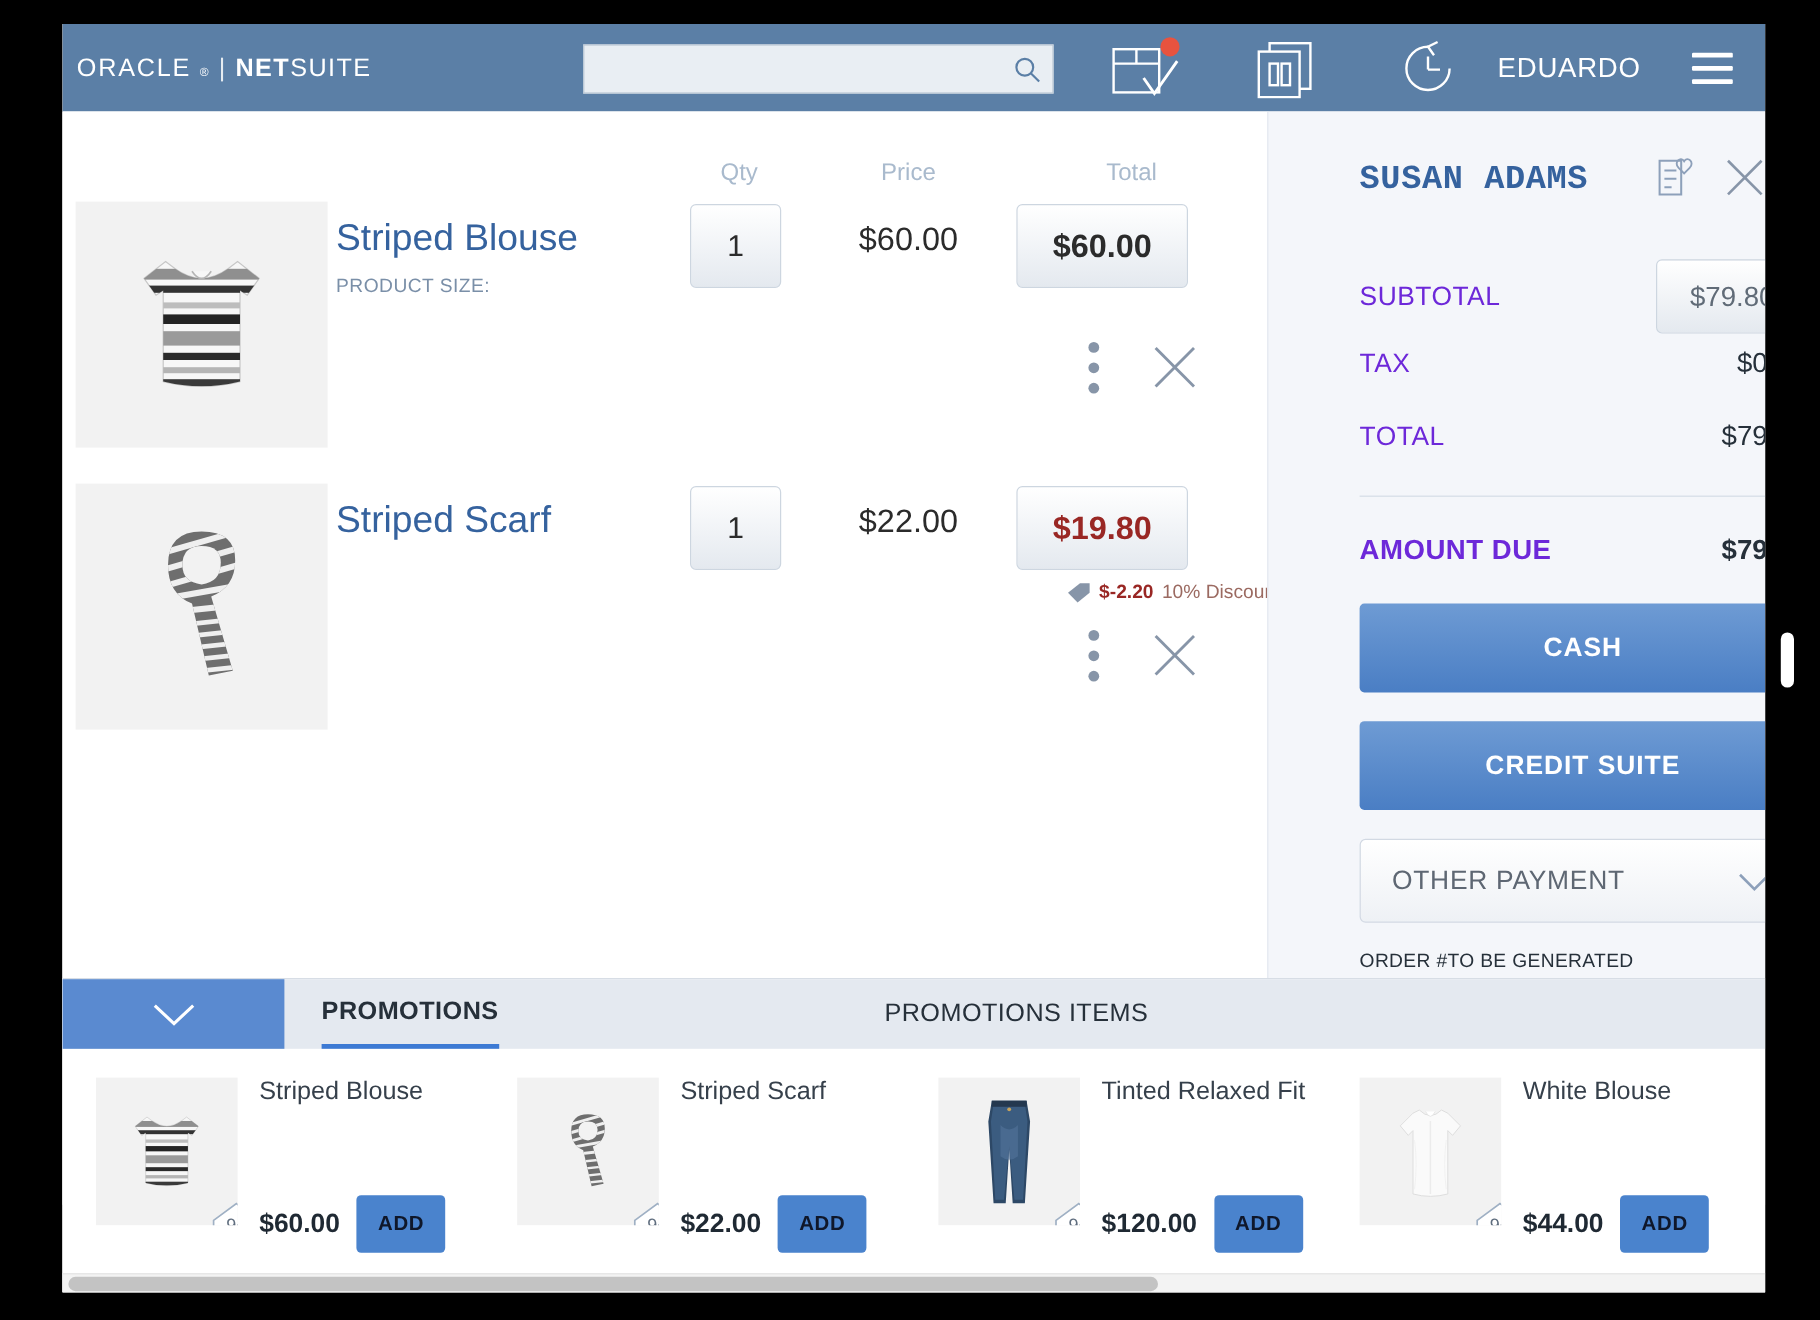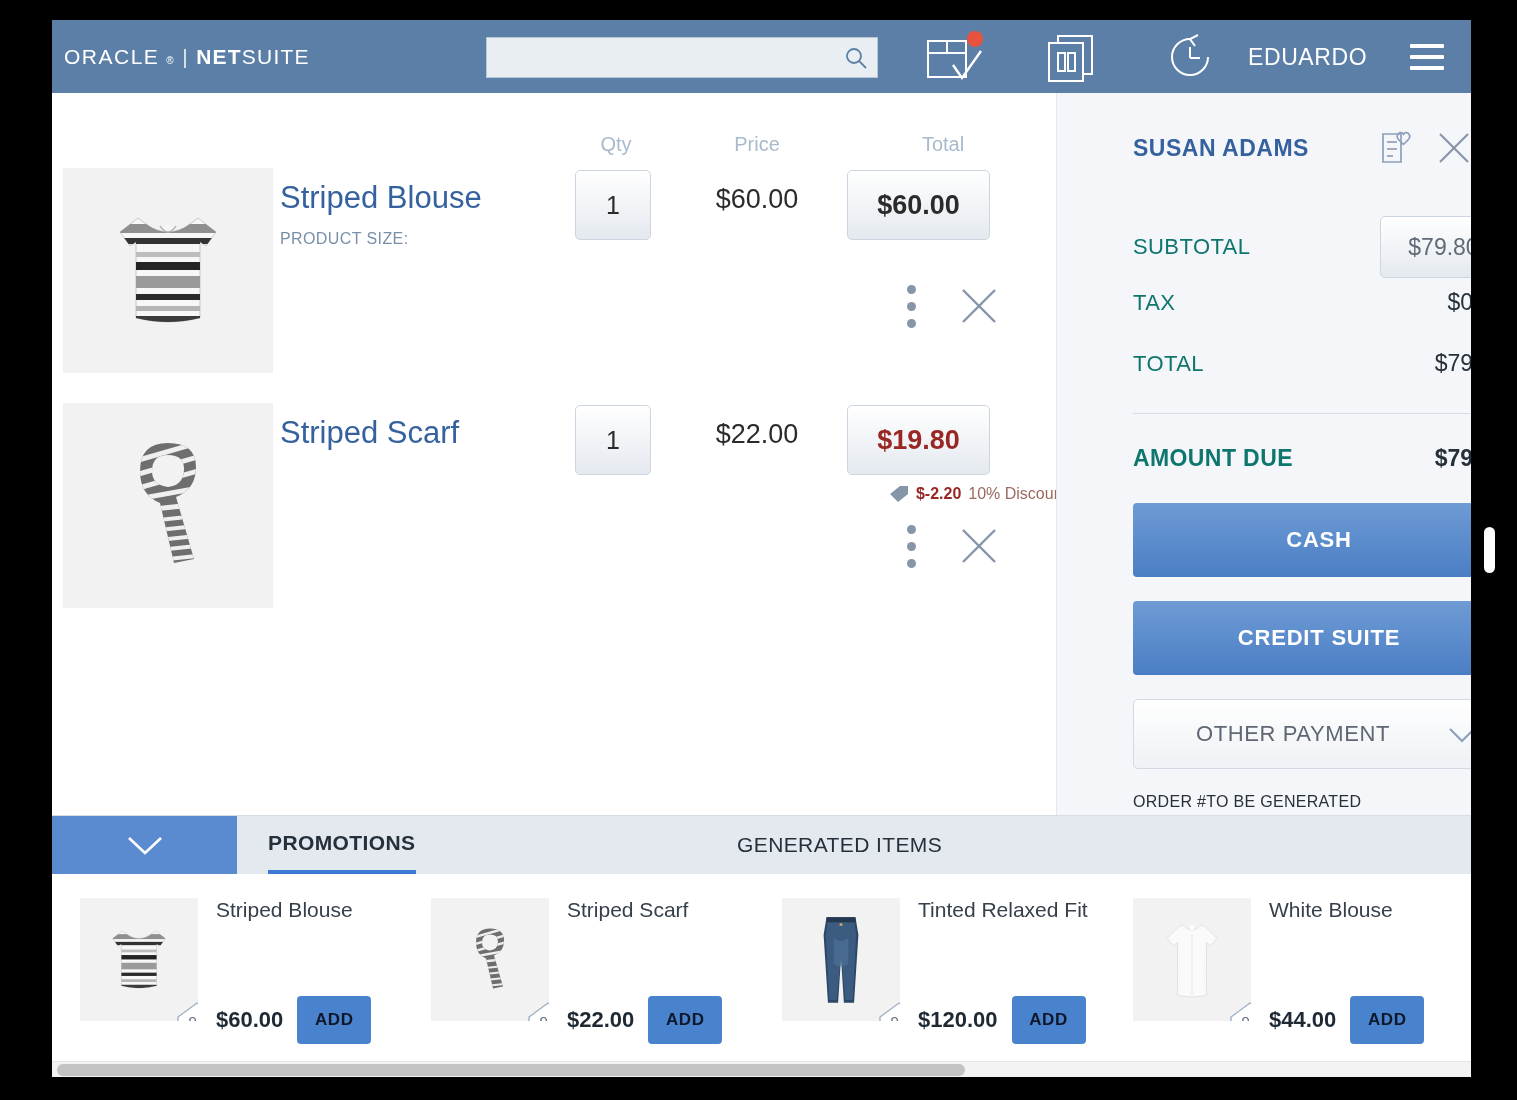--- a/index.html
+++ b/index.html
@@ -185,31 +185,31 @@
   
   #sidebar {
     position: absolute; left: 1004px; top: 0;
     width: 415px; height: 911px;
     background: #f4f6fa;
     border-left: 1px solid #e3e8ef;
     overflow: hidden;
   }
   #cust-name {
     position: absolute; left: 76px; top: 42px;
-    color: #35629e; font-size: 23px; font-weight: 700;
-    letter-spacing: .5px; white-space: nowrap;
+    color: #35629e; font-size: 28px; font-weight: 700;
+    letter-spacing: .5px; white-space: nowrap; font-family: Liberation Mono, monospace;
   }
   #wishlist-icon { position: absolute; left: 321px; top: 36px; width: 38px; height: 38px; cursor: pointer; }
   #cust-close    { position: absolute; left: 378px; top: 36px; width: 38px; height: 38px; cursor: pointer; }
 
   .sum-row {
     position: absolute; left: 76px; width: 372px;
     display: flex; align-items: center; justify-content: space-between;
   }
-  .sum-label { font-size: 22px; color: #0f766e; letter-spacing: .4px; }
+  .sum-label { font-size: 22px; color: #6d28d9; letter-spacing: .4px; }
   .sum-val   { font-size: 23px; color: #26303a; }
   #sum-subtotal { top: 123px; }
   #sum-tax      { top: 196px; }
   #sum-total    { top: 257px; }
   #subtotal-box {
     width: 127px; height: 62px; margin-right: -2px;
     border: 1px solid #cdd6e0; border-radius: 5px;
     background: linear-gradient(#ffffff, #e4e9ef);
     display: flex; align-items: center; justify-content: center;
     font-size: 23px; color: #606b77; cursor: pointer;
@@ -230,21 +230,21 @@
     letter-spacing: .8px; cursor: pointer;
     font-family: "Liberation Sans", sans-serif;
   }
   #btn-cash { top: 410px; }
   #btn-card { top: 508px; }
   #btn-other {
     position: absolute; left: 76px; top: 606px;
     width: 372px; height: 70px;
     border: 1px solid #d2d9e3; border-radius: 5px;
     background: linear-gradient(#ffffff, #eef1f5);
-    display: flex; align-items: center; cursor: pointer; padding-left: 36px;
+    display: flex; align-items: center; cursor: pointer;
   }
   #btn-other-label {
     margin-left: 26px; font-size: 22px; color: #5e6773;
     letter-spacing: .6px; font-weight: 500;
   }
   #btn-other-chev { position: absolute; right: 26px; top: 24px; }
 
   #order-row {
     position: absolute; left: 76px; top: 700px;
     width: 372px; display: flex; align-items: center;
@@ -580,21 +580,21 @@
 
       <div id="drawer">
 
         <div id="tabbar">
           <div id="collapse-btn">
             <svg width="46" height="26" viewBox="0 0 46 26" fill="none" stroke="#ffffff" stroke-width="2.6">
               <polyline points="7,6 23,21 39,6"></polyline>
             </svg>
           </div>
           <div class="tab active" id="tab-0">PROMOTIONS</div>
-          <div class="tab" id="tab-2">GENERATED ITEMS</div>
+          <div class="tab" id="tab-2">PROMOTIONS ITEMS</div>
         </div>
 
         <div id="promo-strip">
 
           <div class="promo-card">
             <div class="promo-thumb">
               <svg width="66" height="72" viewBox="0 0 120 130">
                 <defs>
                     <clipPath id="bl1">
                       <path d="M38 18 L30 12 L12 26 L22 40 L28 36 L28 112 Q60 120 92 112 L92 36 L98 40 L108 26 L90 12 L82 18 Q60 34 38 18 Z"></path>

